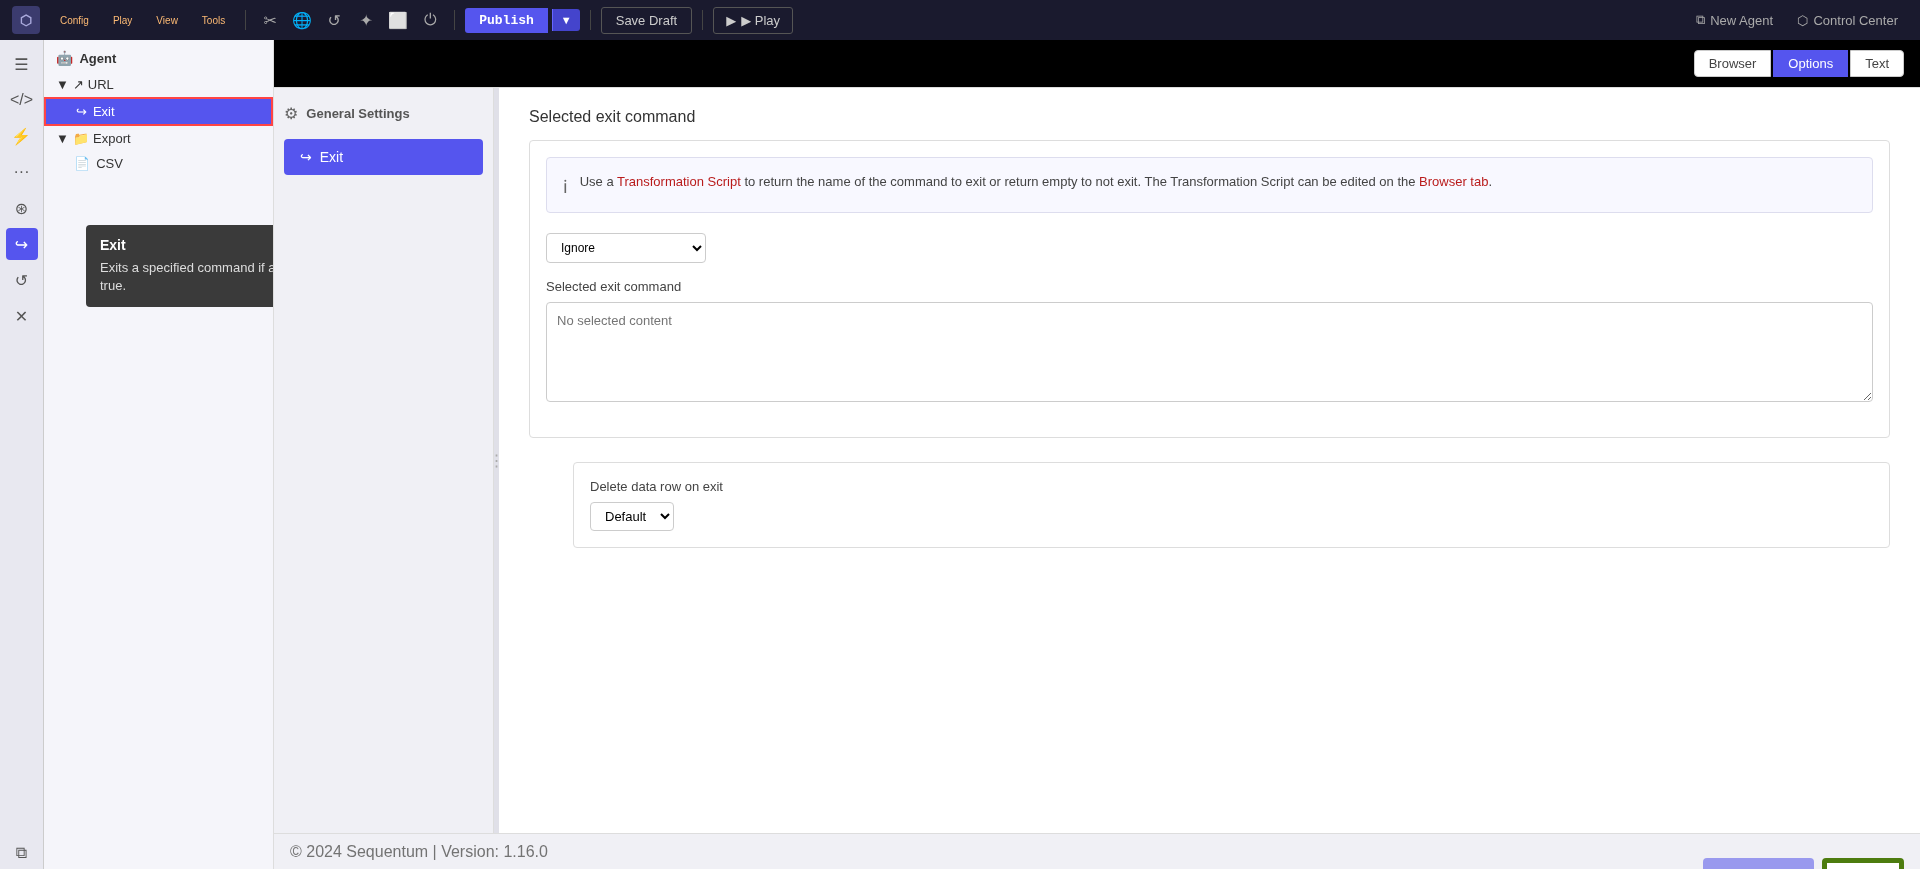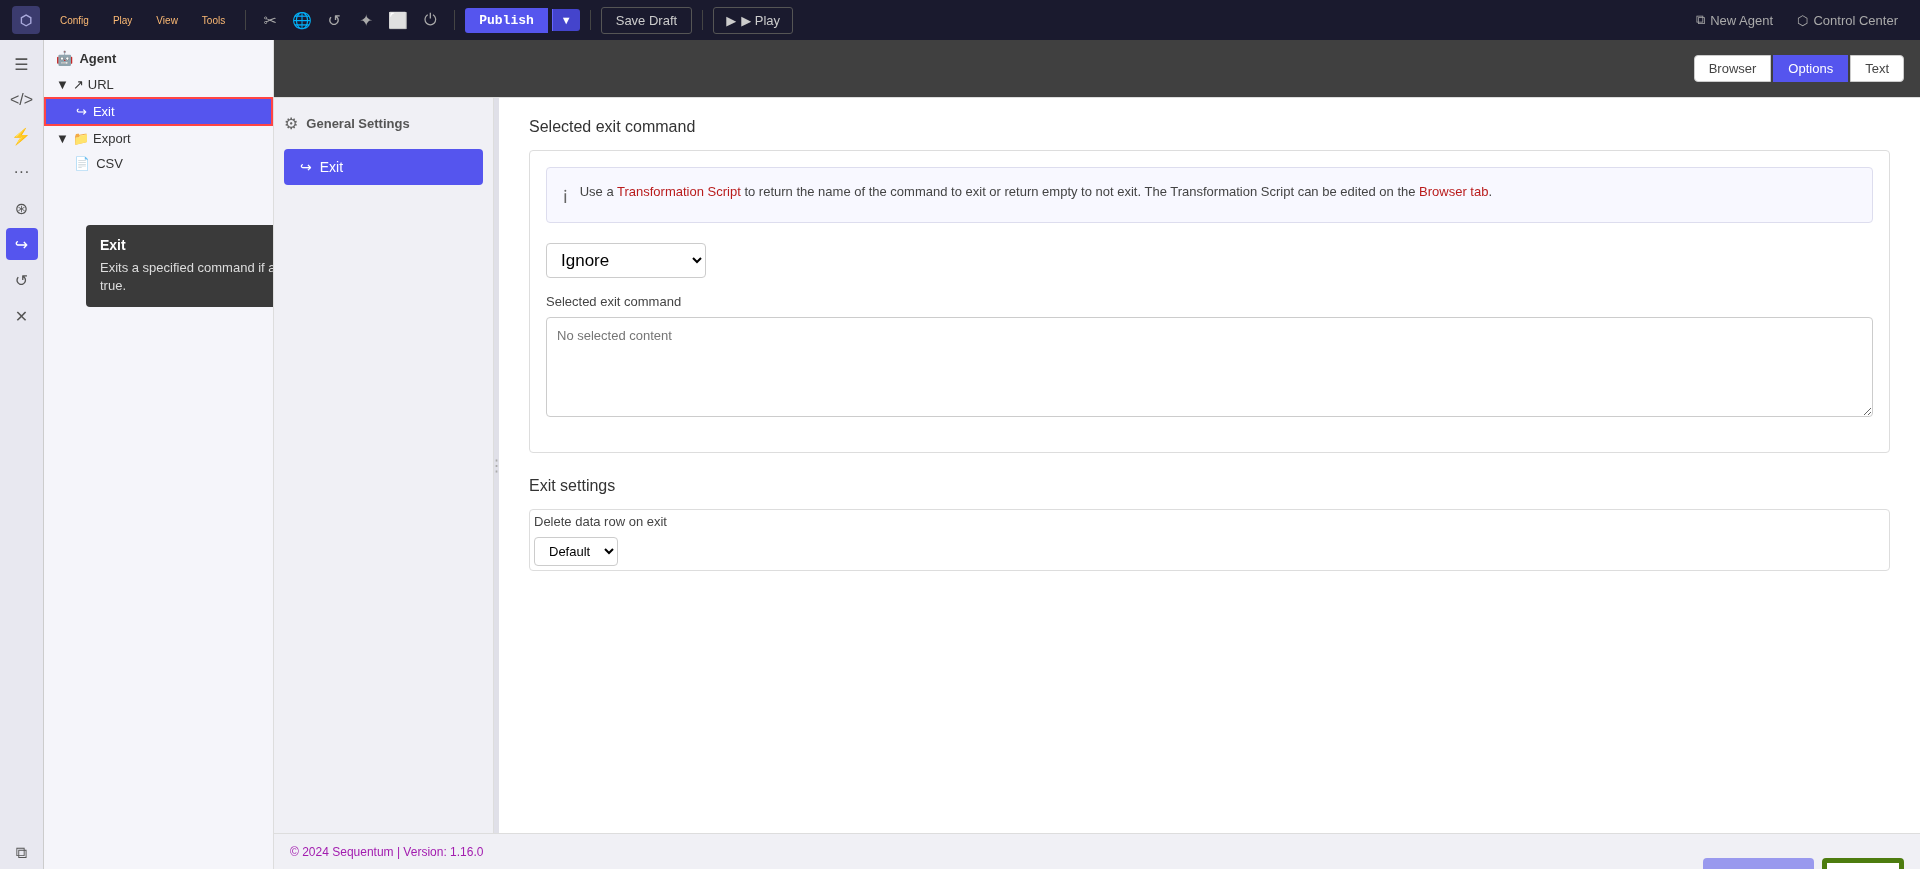--- a/index.html
+++ b/index.html
@@ -275,21 +275,21 @@
     .form-label {
       font-size: 13px;
       color: #444;
       margin-bottom: 6px;
       display: block;
     }
     .form-select {
       border: 1px solid #ccc;
       border-radius: 4px;
       padding: 6px 10px;
-      font-size: 17px;
+      font-size: 12px;
       background: white;
       cursor: pointer;
       width: 160px;
     }
     .content-card {
       border: 1px solid #ddd;
       border-radius: 4px;
       padding: 16px;
       background: white;
       margin-bottom: 24px;
@@ -314,42 +314,43 @@
 
     .exit-settings-title {
       font-size: 16px;
       font-weight: 500;
       color: #333;
       margin-bottom: 14px;
     }
     .exit-settings-card {
       border: 1px solid #ddd;
       border-radius: 4px;
-      padding: 4px;
-      background: white;
+      padding: 16px;
+      background: white;
+      margin-left: 44px;
     }
     .delete-row-label {
       font-size: 13px;
       color: #444;
       margin-bottom: 8px;
       display: block;
     }
     .default-select {
       border: 1px solid #ccc;
       border-radius: 4px;
       padding: 5px 10px;
       font-size: 13px;
       background: white;
       cursor: pointer;
     }
 
     
     .tab-bar {
-      height: 58px;
-      background: #404040;
+      height: 48px;
+      background: #000000;
       border-bottom: 1px solid #ddd;
       display: flex;
       align-items: center;
       justify-content: flex-end;
       padding: 0 16px;
       gap: 2px;
       flex-shrink: 0;
     }
     .tab-btn {
       padding: 5px 14px;
@@ -381,22 +382,22 @@
       height: 36px;
       background: #f0f0f5;
       border-top: 1px solid #ddd;
       display: flex;
       align-items: center;
       justify-content: space-between;
       padding: 0 16px;
       flex-shrink: 0;
     }
     .footer-text {
-      font-size: 12px;
-      color: #a21caf;
+      font-size: 16px;
+      color: #737373;
     }
     .footer-actions {
       display: flex;
       gap: 8px;
       margin-top: 48px;
     }
     .footer-save-btn {
       background: #9999ee;
       color: white;
       border: none;
@@ -559,21 +560,20 @@
               <option>Continue</option>
             </select>
           </div>
 
           <div class="form-group">
             <label class="selected-exit-label">Selected exit command</label>
             <textarea class="text-area-box" placeholder="No selected content" style=""></textarea>
           </div>
         </div>
 
-        <div class="exit-settings-title">Exit settings</div>
         <div class="exit-settings-card">
           <label class="delete-row-label">Delete data row on exit</label>
           <select class="default-select">
             <option>Default</option>
             <option>Yes</option>
             <option>No</option>
           </select>
         </div>
 
       </div>

